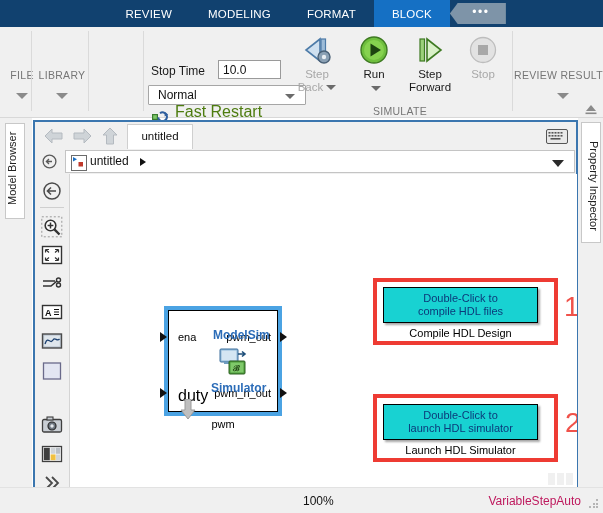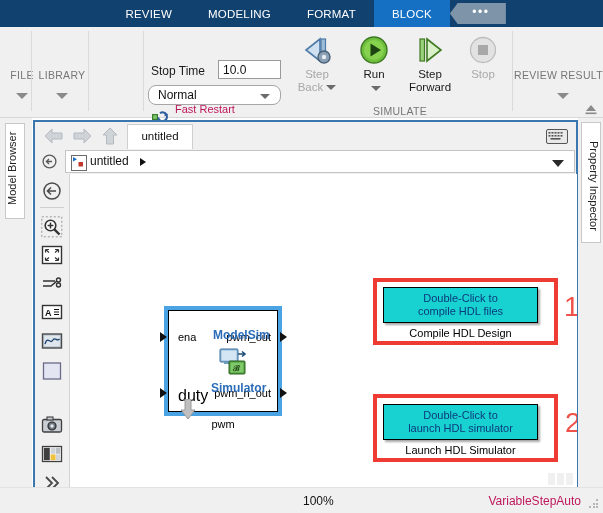--- a/index.html
+++ b/index.html
@@ -123,45 +123,45 @@
     font-family: "Liberation Sans", sans-serif;
     font-size: 12px;
     color: #111;
     padding: 0 4px;
     box-sizing: border-box;
     line-height: 17px;
   }
   .sim-mode {
     position: absolute;
     left: 148px; top: 58px;
-    width: 133px; height: 20px;
+    width: 158px; height: 20px;
     background: #fff;
     border: 1px solid #a6a6a6;
-    border-radius: 8px;
+    border-radius: 1px;
     box-sizing: border-box;
   }
   .sim-mode .txt {
     position: absolute;
     left: 9px; top: 2px;
     font-size: 12px;
     color: #111;
   }
   .sim-mode .car {
     position: absolute;
     right: 10px; top: 8px;
     width: 0; height: 0;
     border-left: 5px solid transparent;
     border-right: 5px solid transparent;
     border-top: 5px solid #6b6b6b;
   }
   .fastrestart {
     position: absolute;
     left: 175px; top: 76px;
-    font-size: 11px;
-    color: #be185d;
+    font-size: 16px;
+    color: #4d7c0f;
   }
   .fr-icon {
     position: absolute;
     left: 152px; top: 84px;
     width: 17px; height: 13px;
   }
 
   
   .simbtn {
     position: absolute;

